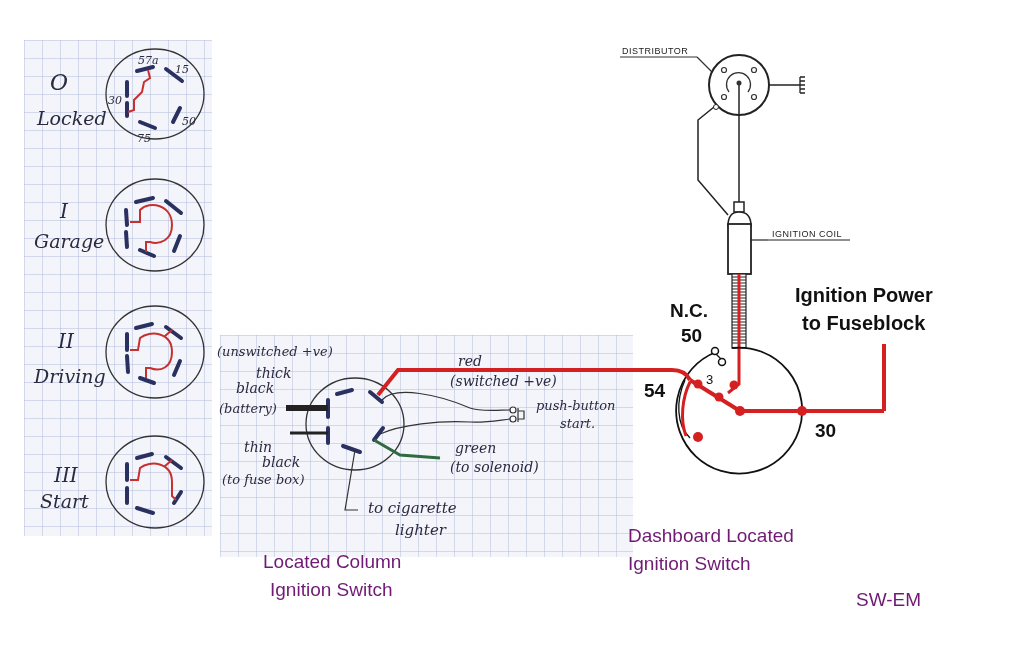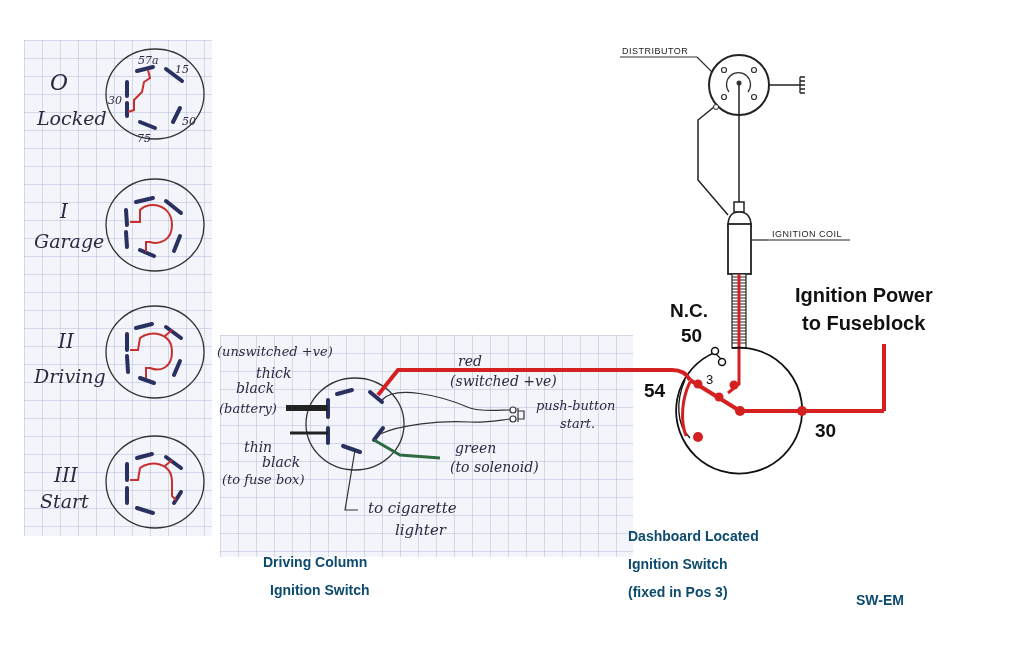--- a/index.html
+++ b/index.html
@@ -12,21 +12,21 @@
       linear-gradient(to bottom, rgba(170,180,215,0.45) 1px, transparent 1px);
     background-size:18px 18px;
   }
   #panel-left { left:24px; top:40px; width:188px; height:496px; }
   #panel-mid { left:220px; top:335px; width:413px; height:222px; }
   svg#diagram { position:absolute; left:0; top:0; width:1031px; height:651px; }
   .hand { font-family:"DejaVu Serif", serif; font-style:italic; fill:#2a2a40; }
   .label-bold { font-family:"Liberation Sans", sans-serif; font-weight:bold; fill:#111; }
   .small-caps { font-family:"Liberation Sans", sans-serif; fill:#222; font-size:9px; letter-spacing:0.5px; }
   .caption {
-    position:absolute; font-family:"Liberation Sans", sans-serif; font-weight:bold; font-size:14px; color:#0c4a6e; line-height:28px;
+    position:absolute; font-family:"Liberation Sans", sans-serif; font-weight:normal; font-size:19px; color:#701a75; line-height:28px;
   }
 </style>
 </head>
 <body>
 
 <div class="grid" id="panel-left"></div>
 <div class="grid" id="panel-mid"></div>
 
 <svg id="diagram" viewBox="0 0 1031 651">
 
@@ -214,21 +214,20 @@
     <text class="label-bold" x="644" y="397" font-size="19">54</text>
     <text class="label-bold" x="815" y="437" font-size="19">30</text>
     <text x="706" y="384" font-size="13" font-family="Liberation Sans, sans-serif" fill="#111">3</text>
 
     <text class="label-bold" x="795" y="302" font-size="20">Ignition Power</text>
     <text class="label-bold" x="802" y="330" font-size="20">to Fuseblock</text>
   </g>
 </svg>
 
 <div class="caption" style="left:263px; top:548px;">
-  <div>Driving Column</div>
+  <div>Located Column</div>
   <div style="padding-left:7px">Ignition Switch</div>
 </div>
 <div class="caption" style="left:628px; top:522px;">
   <div>Dashboard Located</div>
   <div>Ignition Switch</div>
-  <div>(fixed in Pos 3)</div>
 </div>
 <div class="caption" style="left:856px; top:586px;">SW-EM</div>
 
 </body></html>

